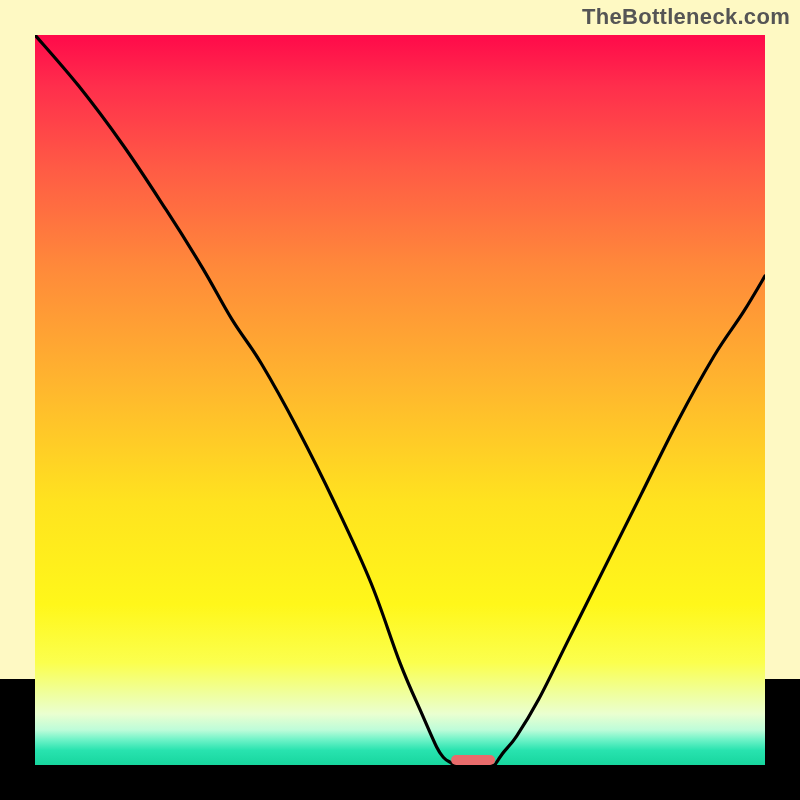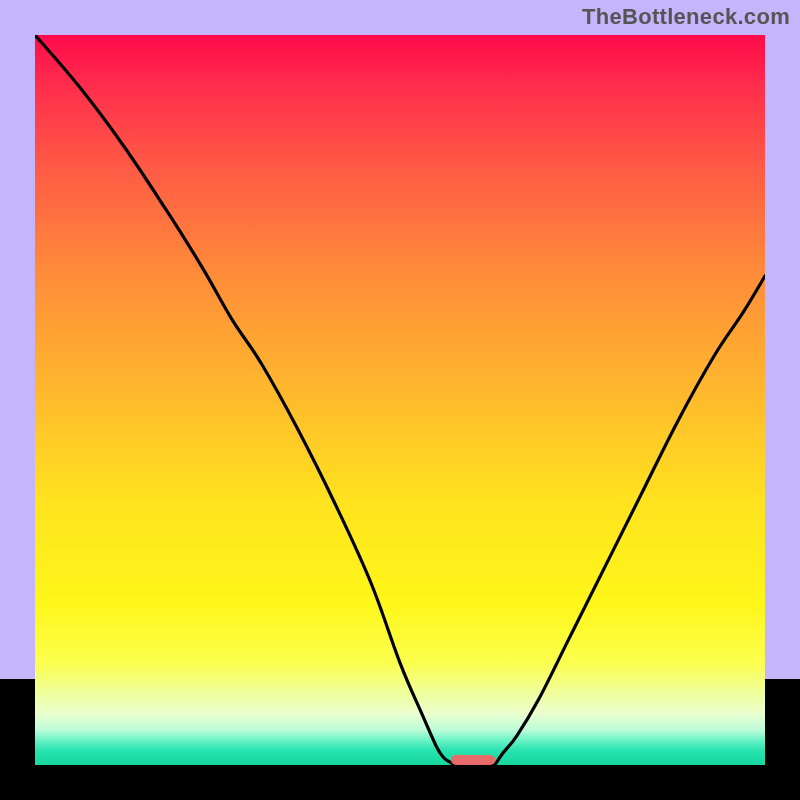--- a/index.html
+++ b/index.html
@@ -8,21 +8,21 @@
     width: 800px;
     height: 800px;
     background: #000;
     overflow: hidden;
     font-family: Arial, Helvetica, sans-serif;
   }
   .frame {
     position: relative;
     width: 800px;
     height: 679px;
-    background: #c4b5fd;
+    background: #fef9c3;
   }
   .watermark {
     position: absolute;
     top: 4px;
     right: 10px;
     color: #555;
     font-size: 22px;
     font-weight: 600;
     letter-spacing: 0.3px;
     z-index: 20;

